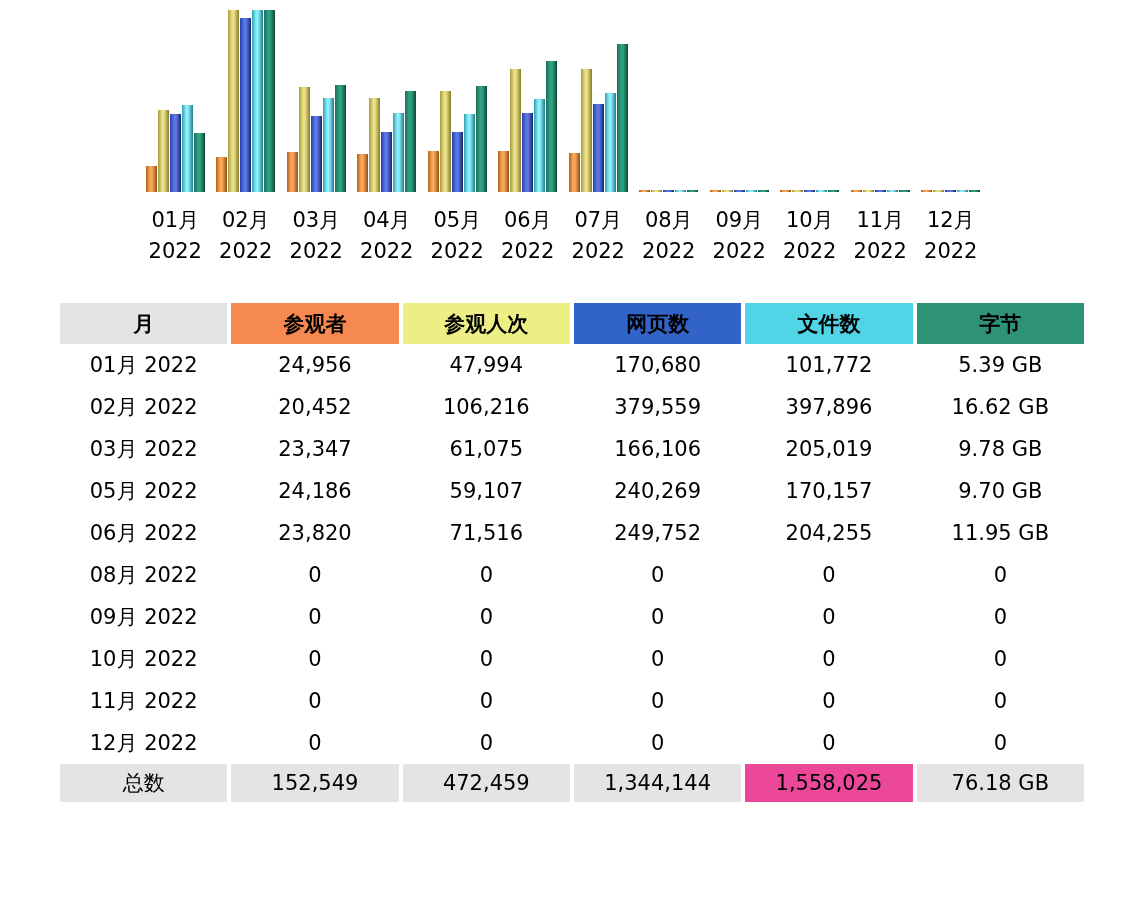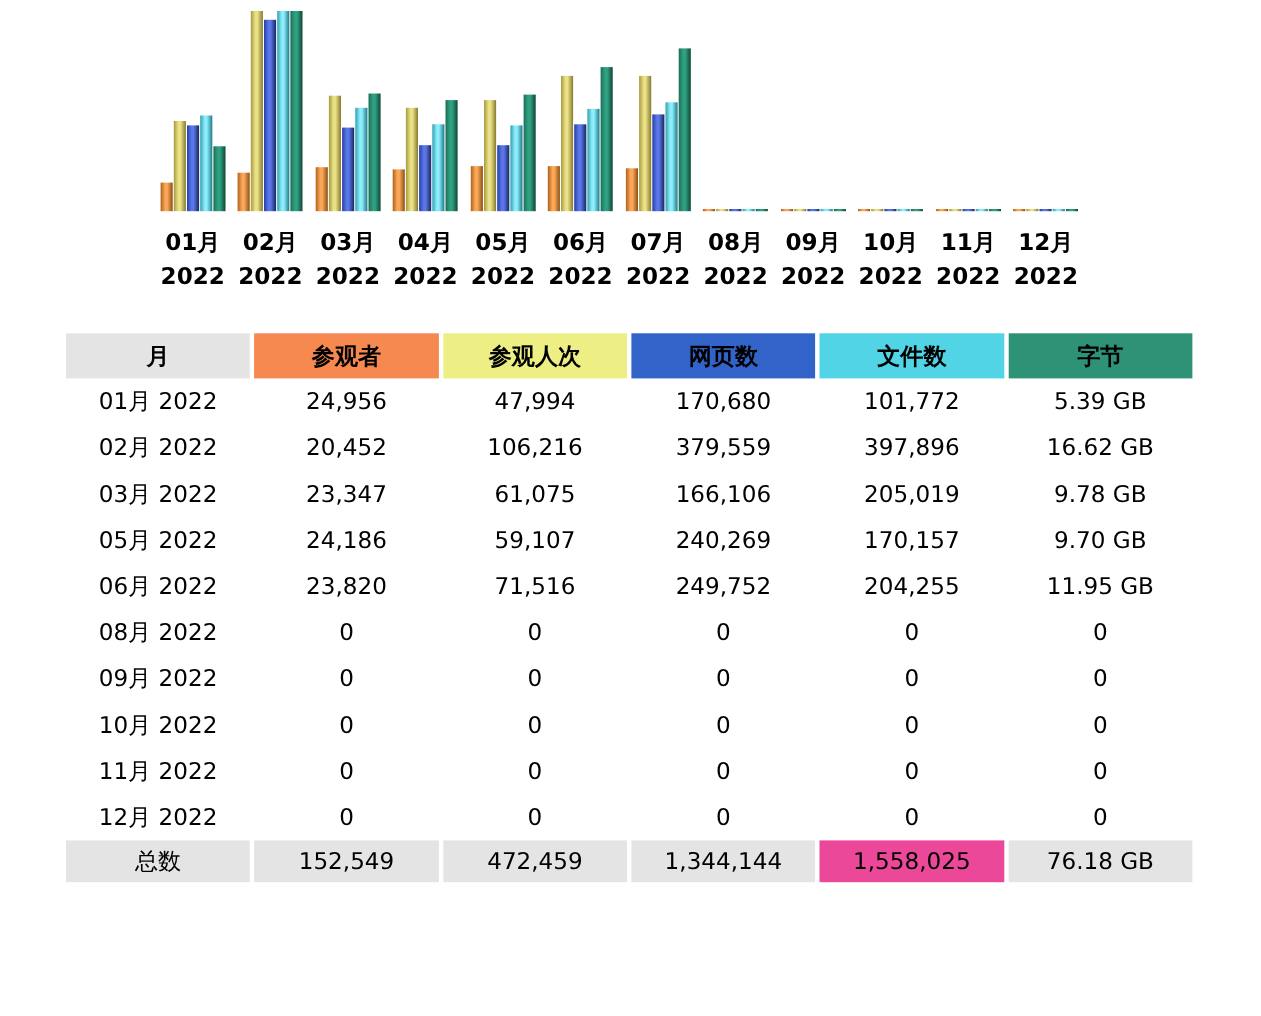--- a/index.html
+++ b/index.html
@@ -30,23 +30,22 @@
     margin-left: 140px;
     display: flex;
     margin-top: 13px;
   }
   .month-label {
     width: 70.5px;
     text-align: center;
     font-size: 21px;
     line-height: 31px;
     white-space: nowrap;
-    font-weight: bold;
-  }
-  .month-label.bold { font-weight: bold; }
+  }
+  .month-label.bold { font-weight: normal; }
   
   table.stats {
     margin: 36px 0 0 56px;
     width: 1032px;
     border-collapse: separate;
     border-spacing: 4px 0;
     table-layout: fixed;
     font-size: 21px;
   }
   table.stats th {

